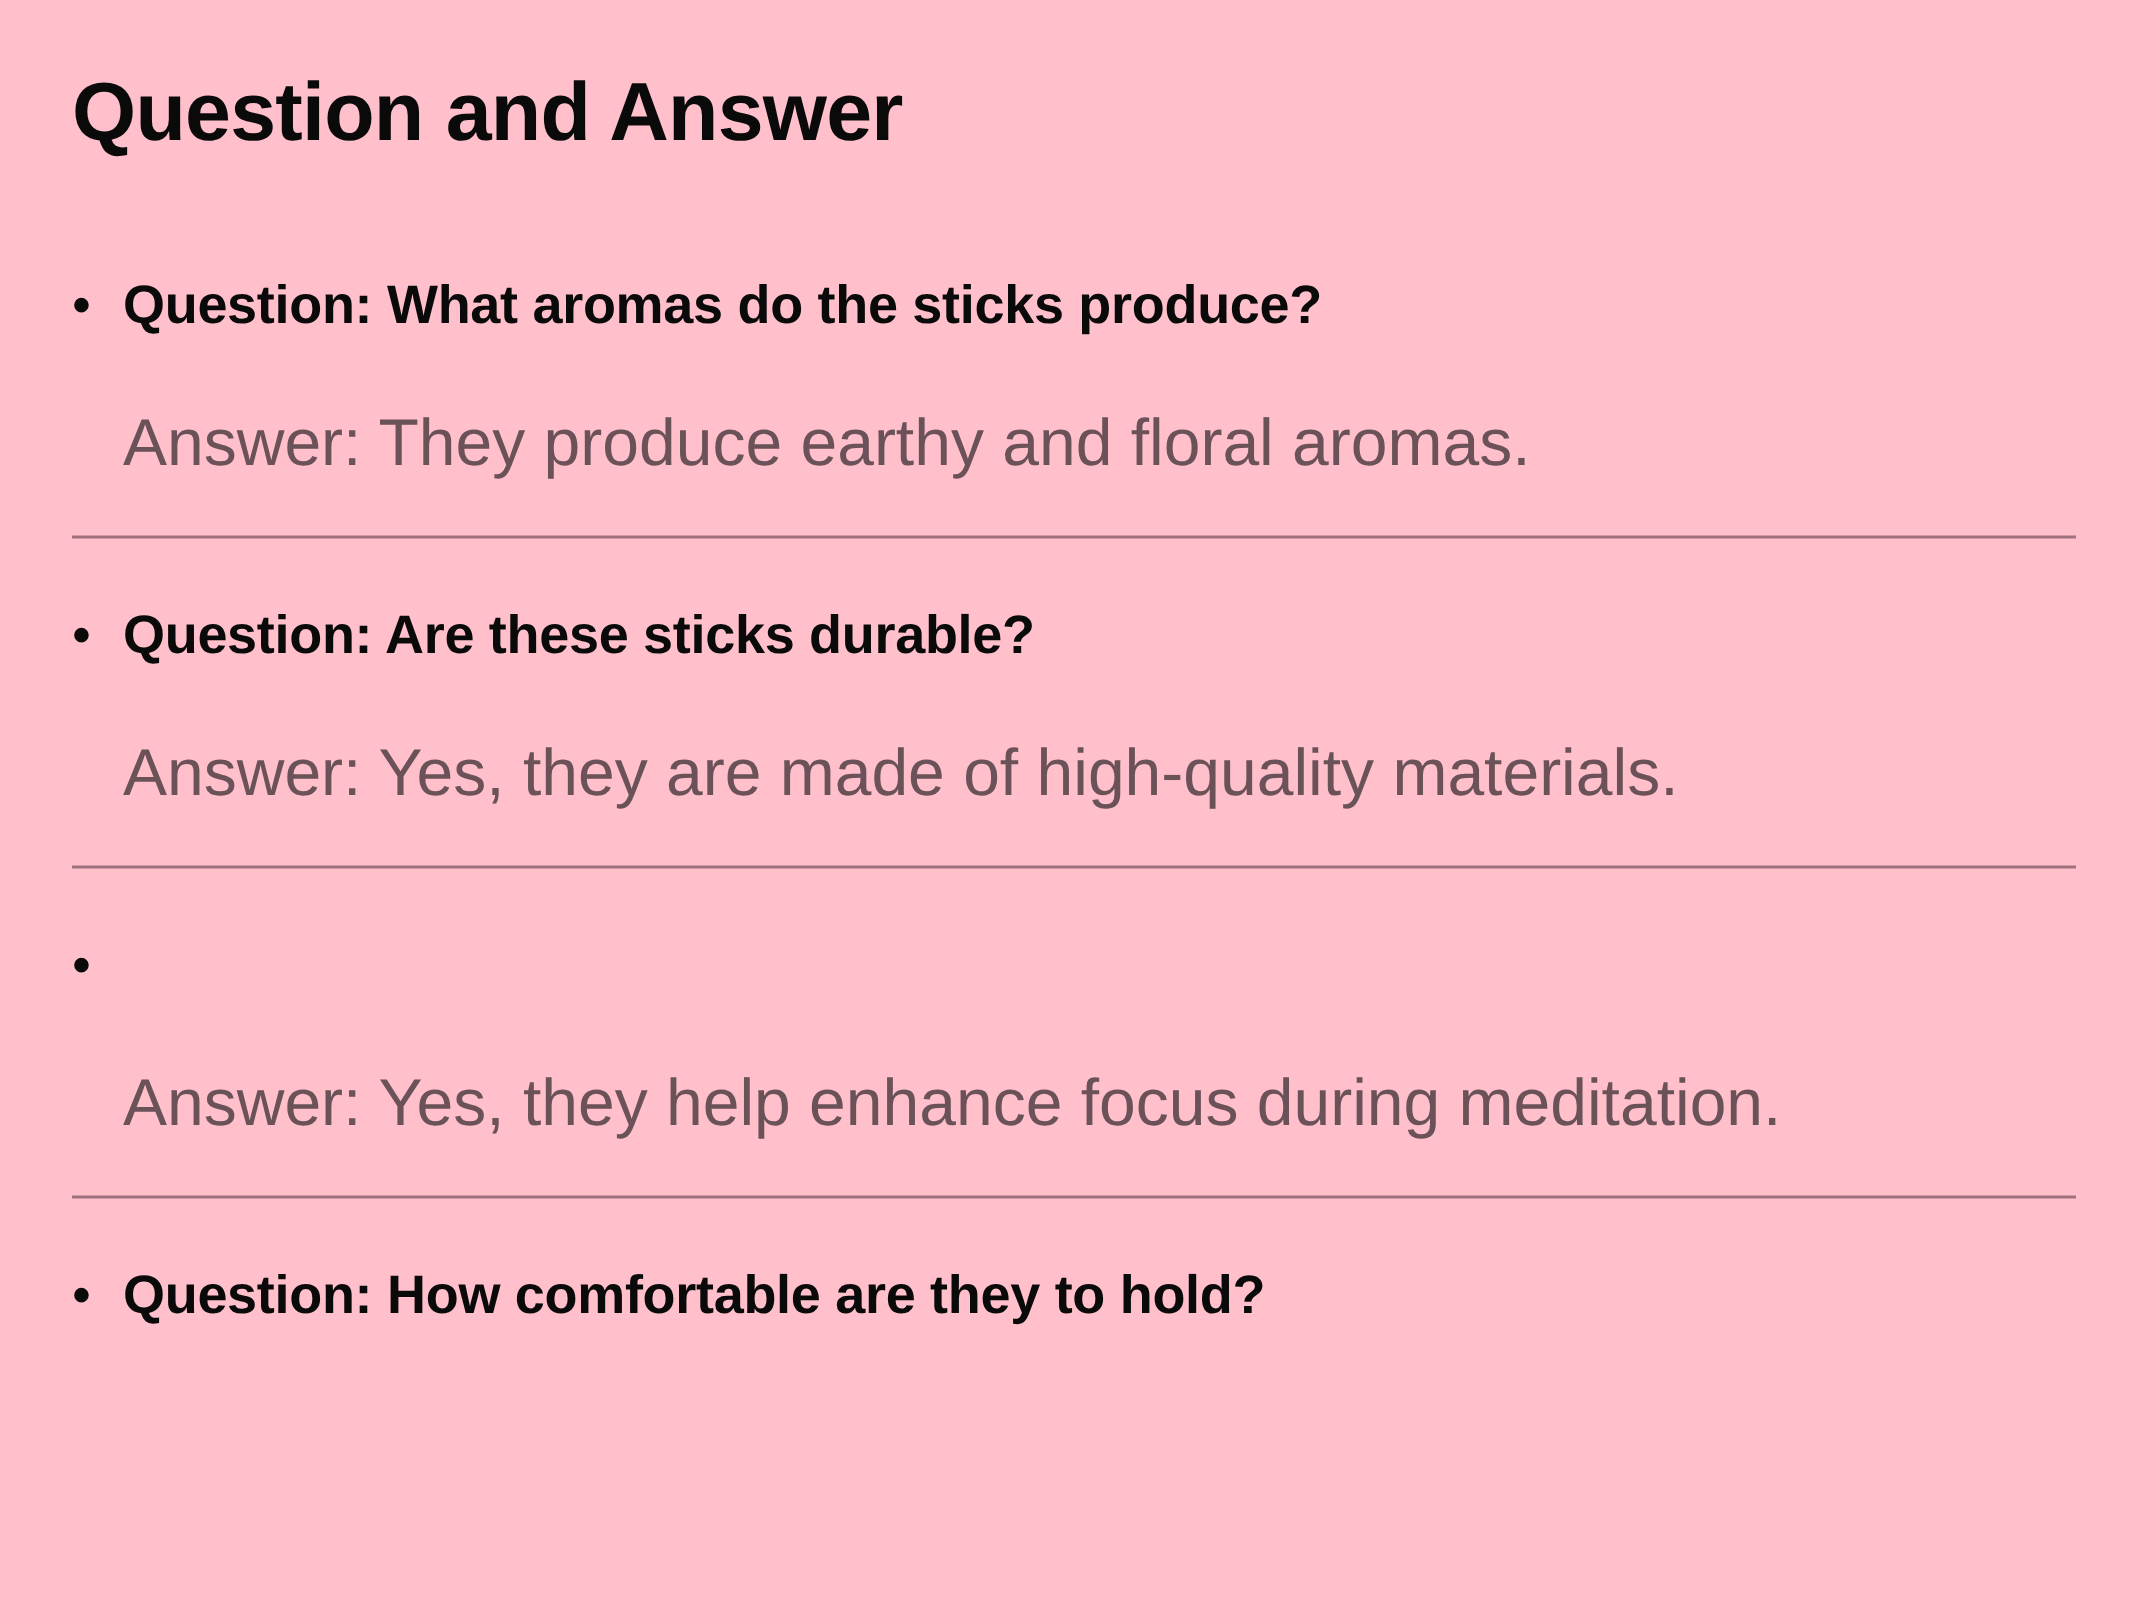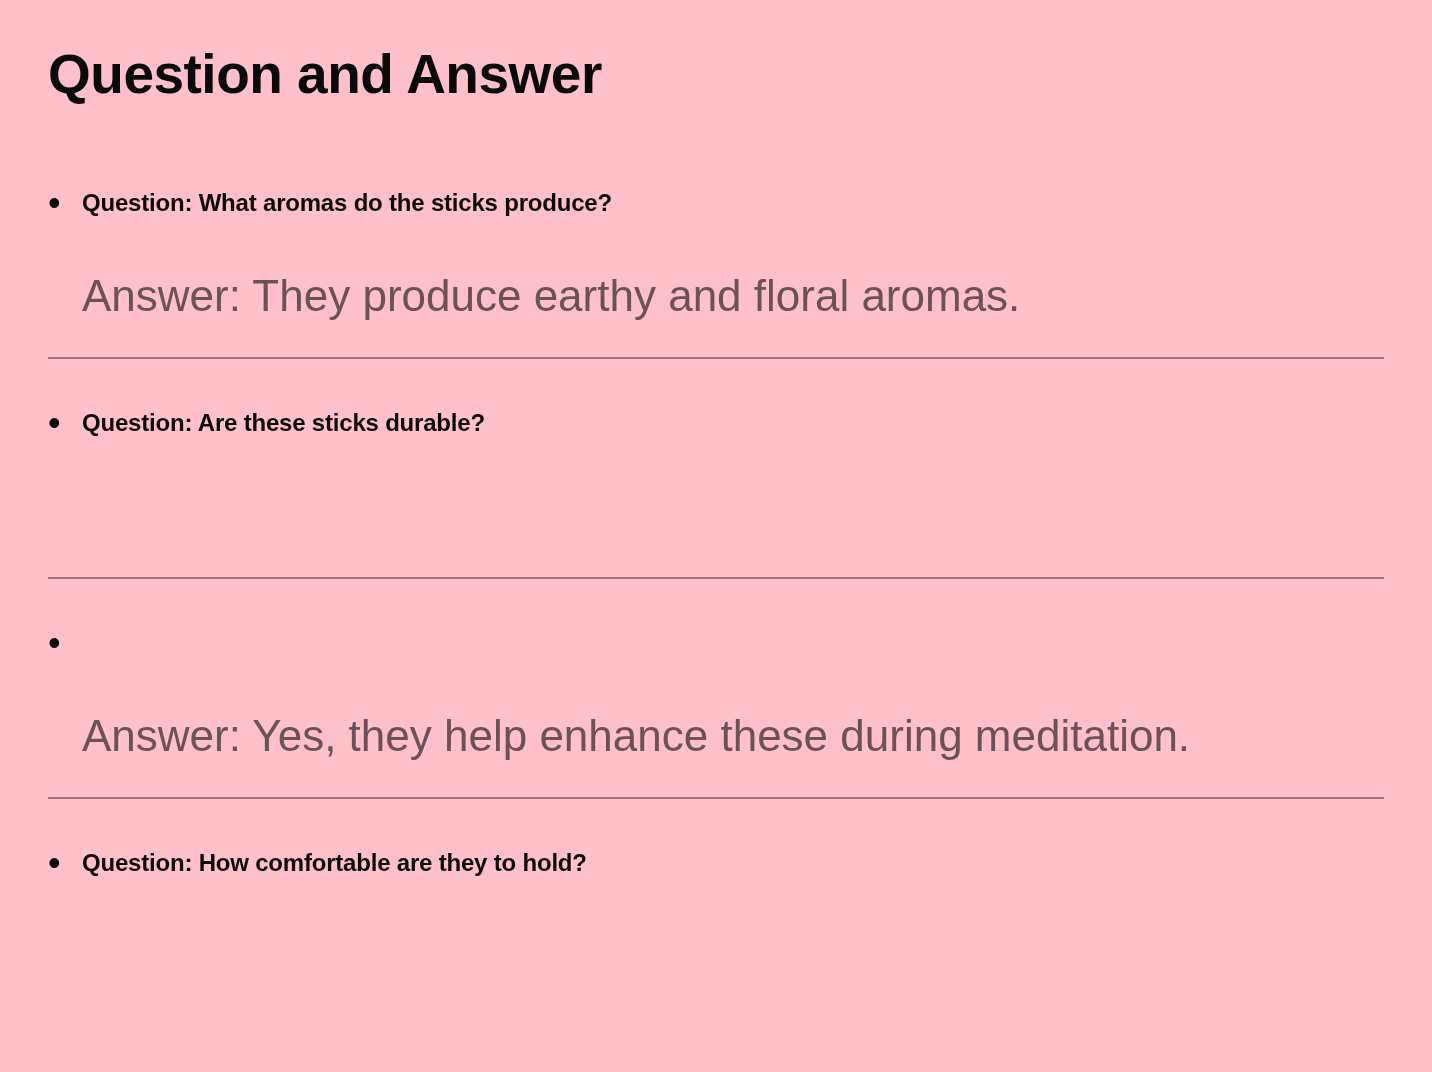--- a/index.html
+++ b/index.html
@@ -78,21 +78,21 @@
     display: inline-block;
     width: 34px;
     flex: 0 0 34px;
     font-size: 36px;
     line-height: 46px;
     color: #0a0a0a;
     text-align: left;
   }
 
   .question-text {
-    font-size: 24px;
+    font-size: 36px;
     font-weight: 700;
     line-height: 46px;
     color: #0a0a0a;
     letter-spacing: -0.2px;
     white-space: nowrap;
   }
 
   .qa-answer {
     position: absolute;
     left: 82px;
@@ -120,27 +120,28 @@
         <span class="question-text">Question: What aromas do the sticks produce?</span>
       </div>
       <div class="qa-answer">Answer: They produce earthy and floral aromas.</div>
     </li>
 
     <li class="qa-block has-rule">
       <div class="qa-question">
         <span class="bullet">•</span>
         <span class="question-text">Question: Are these sticks durable?</span>
       </div>
+      <div class="qa-answer">Answer: Yes, they are made of high-quality materials.</div>
     </li>
 
     <li class="qa-block has-rule">
       <div class="qa-question">
         <span class="bullet">•</span>
       </div>
-      <div class="qa-answer">Answer: Yes, they help enhance these during meditation.</div>
+      <div class="qa-answer">Answer: Yes, they help enhance focus during meditation.</div>
     </li>
 
     <li class="qa-block">
       <div class="qa-question">
         <span class="bullet">•</span>
         <span class="question-text">Question: How comfortable are they to hold?</span>
       </div>
     </li>
 
   </ul>

